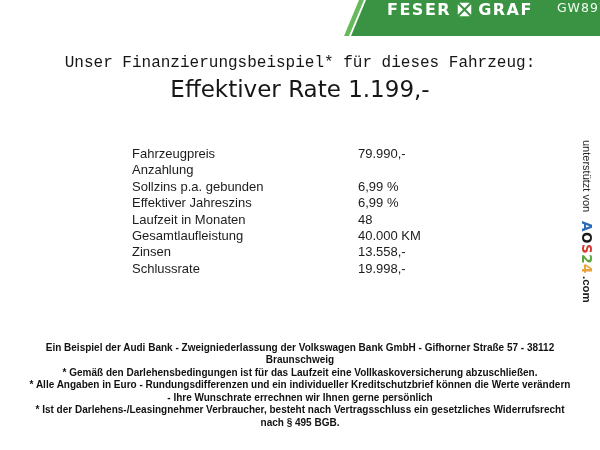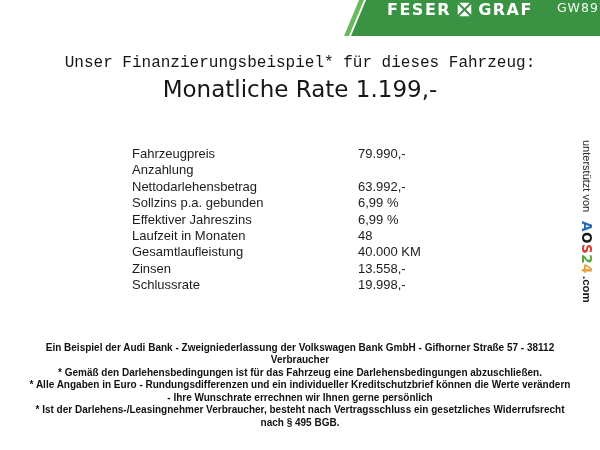--- a/index.html
+++ b/index.html
@@ -97,34 +97,30 @@
         <polygon points="12,10 19,3 19,17" fill="#ffffff"></polygon>
       </svg>
     </span>
     <span>GRAF</span>
   </div>
   <span class="stock-code">GW8979</span>
 </div>
 
 <div class="title-block">
   <div class="title-line1">Unser Finanzierungsbeispiel* für dieses Fahrzeug:</div>
-  <div class="title-line2">Monatliche Rate 1.199,-</div>
+  <div class="title-line2">Effektiver Rate 1.199,-</div>
 </div>
 
 <div class="finance-table">
   <div class="finance-row">
       <span class="lbl">Fahrzeugpreis</span>
       <span class="val">79.990,-</span>
     </div>
   <div class="finance-row">
       <span class="lbl">Anzahlung</span>
-    </div>
-  <div class="finance-row">
-      <span class="lbl">Nettodarlehensbetrag</span>
-      <span class="val">63.992,-</span>
     </div>
   <div class="finance-row">
       <span class="lbl">Sollzins p.a. gebunden</span>
       <span class="val">6,99 %</span>
     </div>
   <div class="finance-row">
       <span class="lbl">Effektiver Jahreszins</span>
       <span class="val">6,99 %</span>
     </div>
   <div class="finance-row">
@@ -140,22 +136,22 @@
       <span class="val">13.558,-</span>
     </div>
   <div class="finance-row">
       <span class="lbl">Schlussrate</span>
       <span class="val">19.998,-</span>
     </div>
 </div>
 
 <div class="footer">
   <div>Ein Beispiel der Audi Bank - Zweigniederlassung der Volkswagen Bank GmbH - Gifhorner Straße 57 - 38112</div>
-  <div>Verbraucher</div>
-  <div>* Gemäß den Darlehensbedingungen ist für das Fahrzeug eine Darlehensbedingungen abzuschließen.</div>
+  <div>Braunschweig</div>
+  <div>* Gemäß den Darlehensbedingungen ist für das Laufzeit eine Vollkaskoversicherung abzuschließen.</div>
   <div>* Alle Angaben in Euro - Rundungsdifferenzen und ein individueller Kreditschutzbrief können die Werte verändern</div>
   <div>- Ihre Wunschrate errechnen wir Ihnen gerne persönlich</div>
   <div>* Ist der Darlehens-/Leasingnehmer Verbraucher, besteht nach Vertragsschluss ein gesetzliches Widerrufsrecht</div>
   <div>nach § 495 BGB.</div>
 </div>
 
 <div class="side-vertical">
   <span>unterstützt von</span><span class="aos-logo" id="aos-logo"><span style="color: rgb(43, 108, 184);">A</span><span style="color: rgb(26, 26, 26);">O</span><span style="color: rgb(211, 59, 47);">S</span><span style="color: rgb(88, 163, 58);">2</span><span style="color: rgb(232, 163, 61);">4</span></span><span class="aos-suffix">.com</span>
 </div>
 

